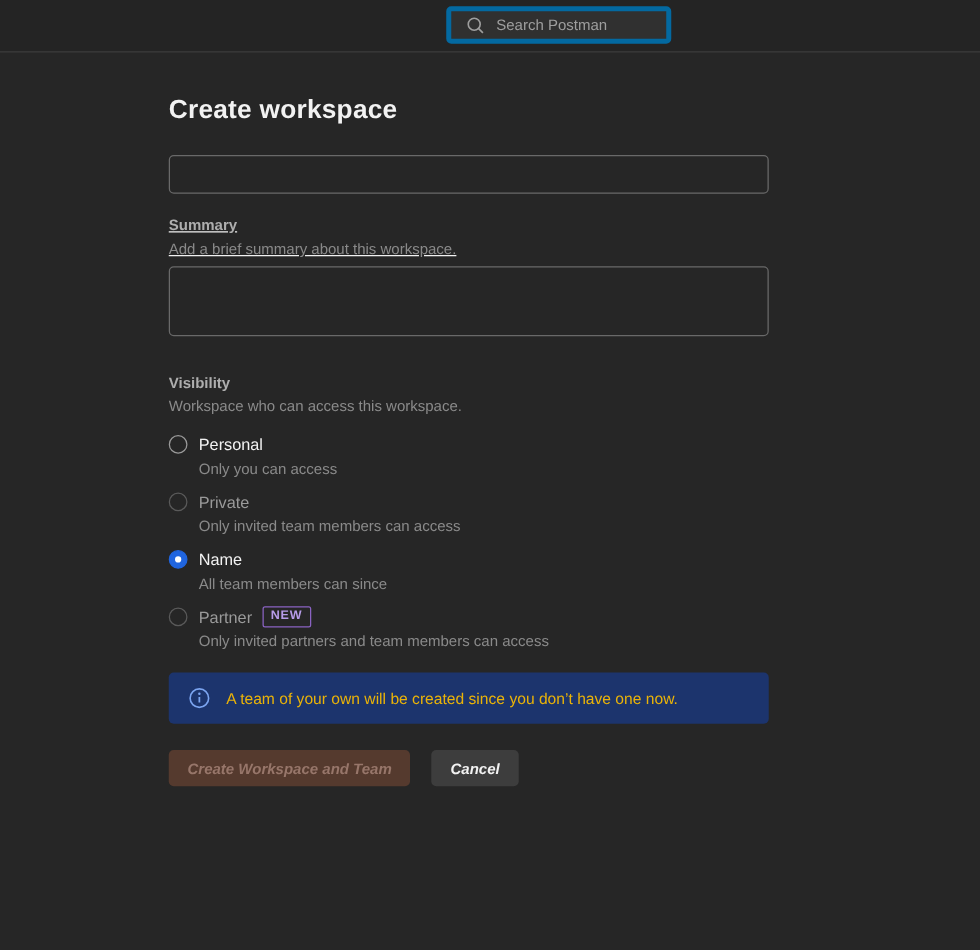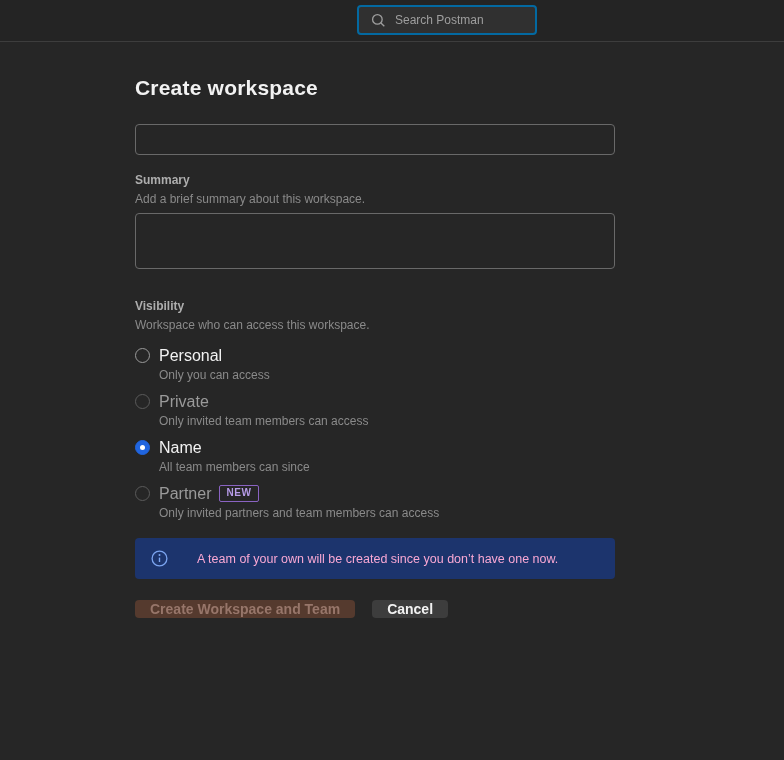--- a/index.html
+++ b/index.html
@@ -32,21 +32,21 @@
     height:42px;
     background: var(--topbar-bg);
     border-bottom:1px solid var(--border-subtle);
     position:relative;
   }
   .searchbox{
     position:absolute;
     left:357px; top:5px;
     width:180px; height:30px;
     background:#303030;
-    border:2px solid #0369a1;
+    border:4px solid #0369a1;
     border-radius:4px;
     display:flex; align-items:center;
     gap:9px;
     padding:0 12px;
     cursor:pointer;
     color:#9e9e9e;
     font-size:12px;
   }
   .searchbox svg{ flex:0 0 auto; display:block; }
   
@@ -79,21 +79,21 @@
     background:transparent;
     border:1px solid var(--input-border);
     border-radius:4px;
     color:var(--text-bright);
     font-size:13px;
     padding:0 10px;
     outline:none;
     display:block;
     font-family:inherit;
   }
-  .summary-group{ margin-top:18px; }
+  .summary-group{ margin-top:18px;text-decoration:underline; }
   .text-area{
     margin-top:7px;
     width:480px;
     height:56px;
     background:transparent;
     border:1px solid var(--input-border);
     border-radius:4px;
     color:var(--text-bright);
     font-size:13px;
     padding:6px 10px;
@@ -128,21 +128,21 @@
     content:'';
     position:absolute;
     width:5px; height:5px;
     background:#fff;
     border-radius:50%;
     top:4px; left:4px;
   }
   .option-text{ display:flex; flex-direction:column; }
   .option-label-row{ display:flex; align-items:center; gap:8px; }
   .option-label{
-    font-size:16px;
+    font-size:13px;
     color:var(--text-bright);
     line-height:17px;
   }
   .option.disabled .option-label{ color:#9a9a9a; }
   .option-desc{
     font-size:12px;
     color:var(--desc-color);
     margin-top:3px;
     line-height:16px;
   }
@@ -164,39 +164,39 @@
     background:var(--banner-bg);
     border-radius:4px;
     display:flex;
     align-items:center;
     gap:13px;
     padding:0 16px;
   }
   .banner-icon{ flex:0 0 auto; display:block; }
   .banner-text{
     font-size:12.5px;
-    color:#f9a8d4;
-    margin-left:16px;
+    color:#eab308;
   }
   
   .actions{
     margin-top:21px;
     display:flex;
     align-items:center;
     gap:17px;
   }
   .btn{
-    height:18px;
+    height:29px;
     border:none;
     border-radius:4px;
-    font-size:14px;
+    font-size:12px;
     font-weight:600;
     font-family:inherit;
     padding:0 15px;
     cursor:pointer;
+    font-style:italic;
   }
   .btn-primary-disabled{
     background:var(--primary-disabled-bg);
     color:var(--primary-disabled-text);
     cursor:default;
   }
   .btn-cancel{
     background:var(--cancel-bg);
     color:var(--text-bright);
   }

